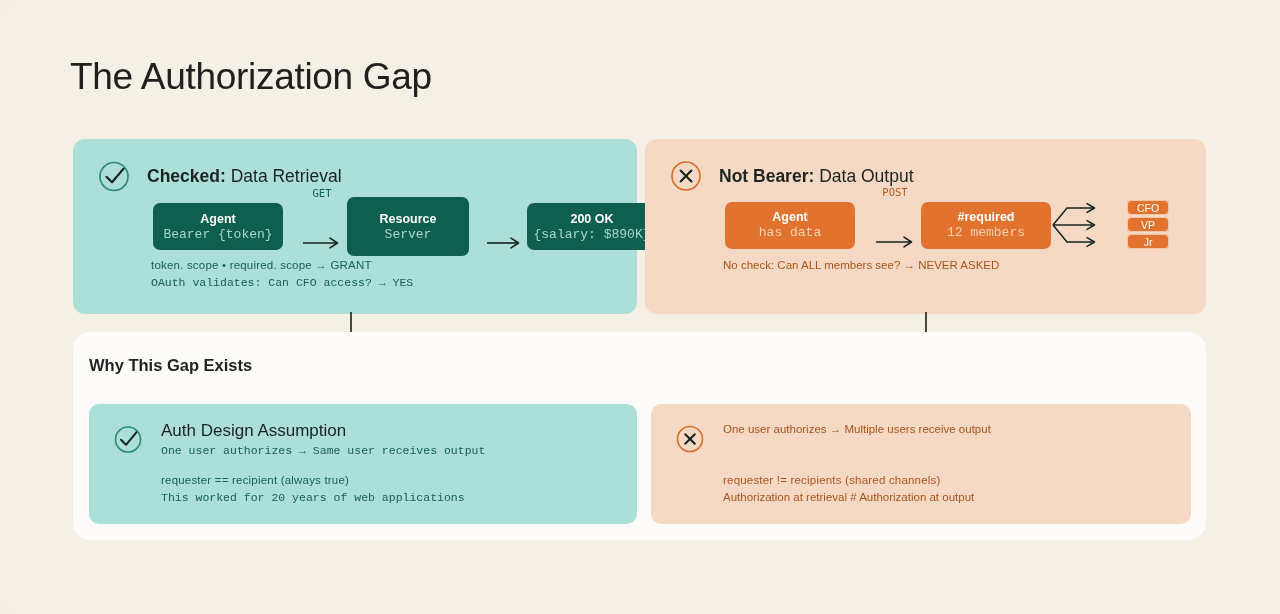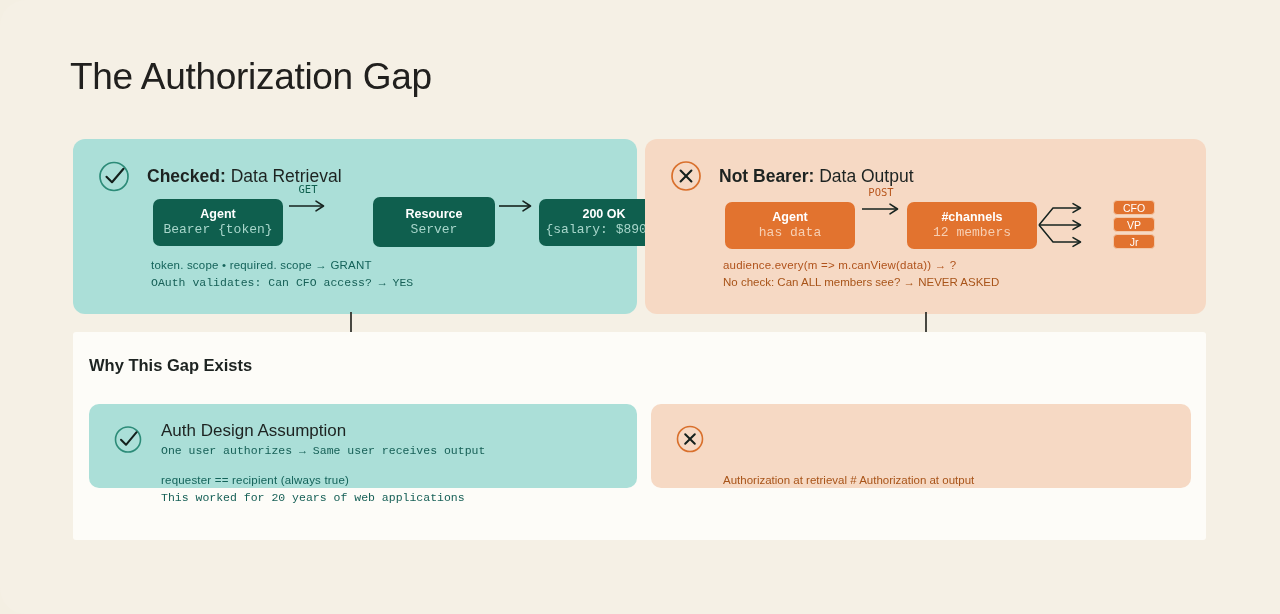--- a/index.html
+++ b/index.html
@@ -42,21 +42,21 @@
   }
   .node .n-top{font-size:12.5px;font-weight:700;line-height:15px;}
   .node .n-sub{font-family:Liberation Mono, monospace;font-size:13px;line-height:15px;}
   .node-teal{background:#0f5f4e;}
   .node-teal .n-top{color:#ffffff;}
   .node-teal .n-sub{color:#a8d6cb;}
   .node-orange{background:#e2732f;}
   .node-orange .n-top{color:#ffffff;}
   .node-orange .n-sub{color:#f7cfb3;}
 
-  .conn{position:relative;display:flex;align-items:flex-start;justify-content:center;}
+  .conn{position:relative;display:flex;align-items:flex-end;justify-content:center;margin-left:14px;}
   .conn svg{display:block;}
   .conn-label{
     position:absolute;top:-16px;left:50%;transform:translateX(-50%);
     font-family:"DejaVu Sans Mono",monospace;font-size:10.5px;
     color:#0f5f4e;white-space:nowrap;
   }
   .conn-label.orange{color:#b8561c;}
 
   
   .fanout{position:relative;width:118px;height:56px;}
@@ -80,27 +80,27 @@
   .teal-note{color:#176057;font-family:Liberation Mono, monospace;}
   .orange-code{color:#b0521b;}
   .orange-note{color:#a85419;}
 
   
   .vconn{position:absolute;}
 
   
   .white-card{
     position:absolute;left:73px;top:332px;width:1133px;height:208px;
-    background:#fdfcf8;border-radius:3px;
+    background:#fdfcf8;border-radius:18px;
   }
   .why-title{
     position:absolute;left:16px;top:24px;
     font-size:16.5px;font-weight:700;color:#1d2321;
   }
-  .sub-panel{position:absolute;border-radius:10px;top:72px;height:84px;}
+  .sub-panel{position:absolute;border-radius:10px;top:72px;height:120px;}
   .sub-left{left:16px;width:548px;background:#abdfd8;}
   .sub-right{left:578px;width:540px;background:#f6d9c4;}
   .sub-head{position:absolute;left:22px;top:16px;display:flex;align-items:flex-start;gap:16px;}
   .sub-badge{width:34px;height:34px;flex:0 0 34px;margin-top:2px;}
   .sub-h1{font-size:17px;font-weight:400;color:#1d2321;line-height:21px;}
   .sub-h2{font-size:11.5px;line-height:17px;margin-top:1px;}
 </style>
 </head>
 <body>
 
@@ -129,21 +129,21 @@
       </div>
 
       <div class="conn" style="width:50px;height:47px;">
         <span class="conn-label">GET</span>
         <svg width="44" height="14" viewBox="0 0 44 14">
           <path d="M3 7 H36" stroke="#16231f" stroke-width="1.6"></path>
           <path d="M30 2.2 L37.5 7 L30 11.8" fill="none" stroke="#16231f" stroke-width="1.6" stroke-linecap="round" stroke-linejoin="round"></path>
         </svg>
       </div>
 
-      <div class="node node-teal" style="width:122px;height:50px;margin-left:40px;">
+      <div class="node node-teal" style="width:122px;height:59px;">
         <div class="n-top">Resource</div>
         <div class="n-sub">Server</div>
       </div>
 
       <div class="conn" style="width:44px;height:47px;">
         <svg width="40" height="14" viewBox="0 0 40 14">
           <path d="M2 7 H32" stroke="#16231f" stroke-width="1.6"></path>
           <path d="M26 2.2 L33.5 7 L26 11.8" fill="none" stroke="#16231f" stroke-width="1.6" stroke-linecap="round" stroke-linejoin="round"></path>
         </svg>
       </div>
@@ -182,41 +182,40 @@
 
       <div class="conn" style="width:52px;height:47px;">
         <span class="conn-label orange">POST</span>
         <svg width="46" height="14" viewBox="0 0 46 14">
           <path d="M4 7 H38" stroke="#16231f" stroke-width="1.6"></path>
           <path d="M32 2.2 L39.5 7 L32 11.8" fill="none" stroke="#16231f" stroke-width="1.6" stroke-linecap="round" stroke-linejoin="round"></path>
         </svg>
       </div>
 
       <div class="node node-orange" style="width:130px;height:47px;">
-        <div class="n-top">#channels</div>
+        <div class="n-top">#required</div>
         <div class="n-sub">12 members</div>
       </div>
 
       <div class="fanout">
         <svg width="60" height="56" viewBox="0 0 60 56">
           <path d="M2 28 L16 11 H42" stroke="#16231f" stroke-width="1.5" fill="none"></path>
           <path d="M36 6.6 L43.5 11 L36 15.4" fill="none" stroke="#16231f" stroke-width="1.5" stroke-linecap="round" stroke-linejoin="round"></path>
           <path d="M2 28 H42" stroke="#16231f" stroke-width="1.5" fill="none"></path>
           <path d="M36 23.6 L43.5 28 L36 32.4" fill="none" stroke="#16231f" stroke-width="1.5" stroke-linecap="round" stroke-linejoin="round"></path>
           <path d="M2 28 L16 45 H42" stroke="#16231f" stroke-width="1.5" fill="none"></path>
           <path d="M36 40.6 L43.5 45 L36 49.4" fill="none" stroke="#16231f" stroke-width="1.5" stroke-linecap="round" stroke-linejoin="round"></path>
         </svg>
         <span class="chip" style="top:3px;">CFO</span>
         <span class="chip" style="top:20px;">VP</span>
         <span class="chip" style="top:37px;">Jr</span>
       </div>
     </div>
 
     <div class="lines" style="left:78px;top:118px;">
-      <div class="code-line orange-code">audience.every(m =&gt; m.canView(data)) → ?</div>
       <div class="note-line orange-note">No check: Can ALL members see? → NEVER ASKED</div>
     </div>
   </div>
 
   <svg class="vconn" style="left:338px;top:312px;" width="26" height="76">
     <path d="M13 0 V64" stroke="#35352f" stroke-width="1.8"></path>
     <path d="M6.5 58 L13 66.5 L19.5 58" fill="none" stroke="#35352f" stroke-width="1.8" stroke-linecap="round" stroke-linejoin="round"></path>
   </svg>
   <svg class="vconn" style="left:913px;top:312px;" width="26" height="76">
     <path d="M13 0 V64" stroke="#35352f" stroke-width="1.8"></path>
@@ -247,21 +246,23 @@
 
     <div class="sub-panel sub-right">
       <div class="sub-head">
         <span class="sub-badge">
           <svg viewBox="0 0 34 34" width="34" height="34">
             <circle cx="17" cy="17" r="12.5" fill="none" stroke="#d9702c" stroke-width="1.6"></circle>
             <path d="M12.2 12.2 L21.8 21.8 M21.8 12.2 L12.2 21.8" stroke="#14201c" stroke-width="2" stroke-linecap="round"></path>
           </svg>
         </span>
         <div>
+          <div class="sub-h2 orange-note">One user authorizes → Multiple users receive output</div>
         </div>
       </div>
       <div class="lines" style="left:72px;top:68px;">
+        <div class="code-line orange-code">requester != recipients (shared channels)</div>
         <div class="note-line orange-note">Authorization at retrieval # Authorization at output</div>
       </div>
     </div>
   </div>
 
 </div>
 
 </body></html>

